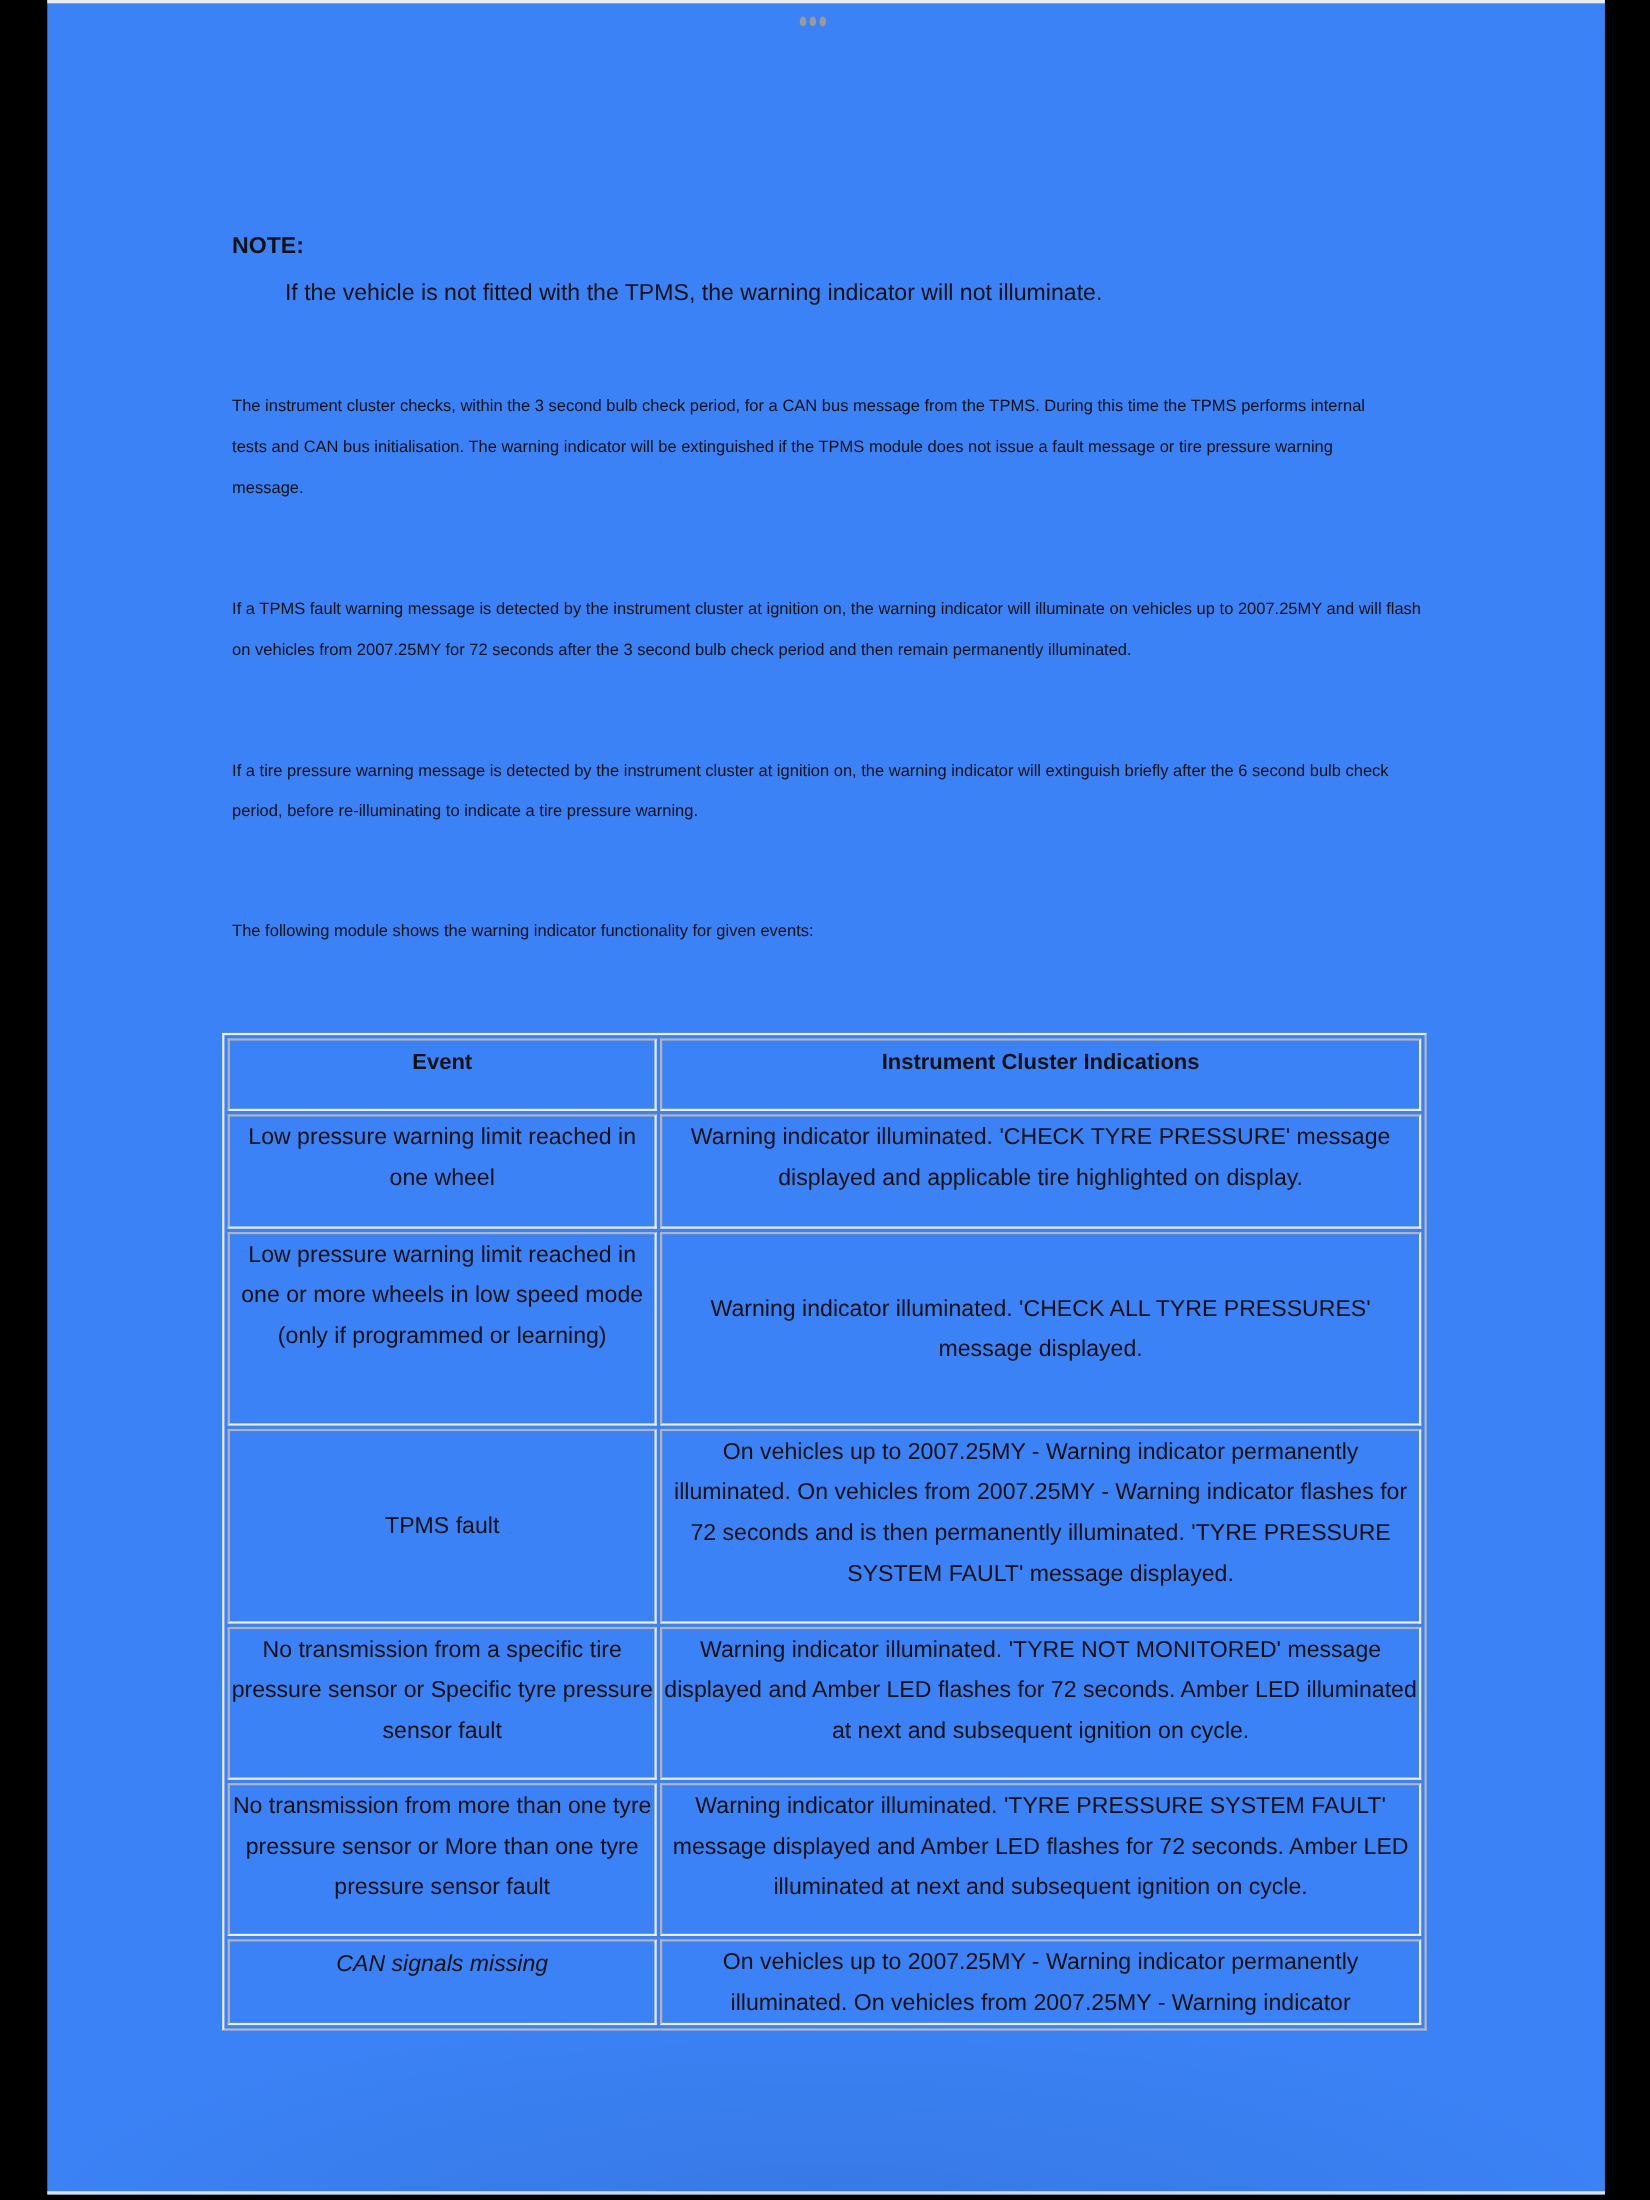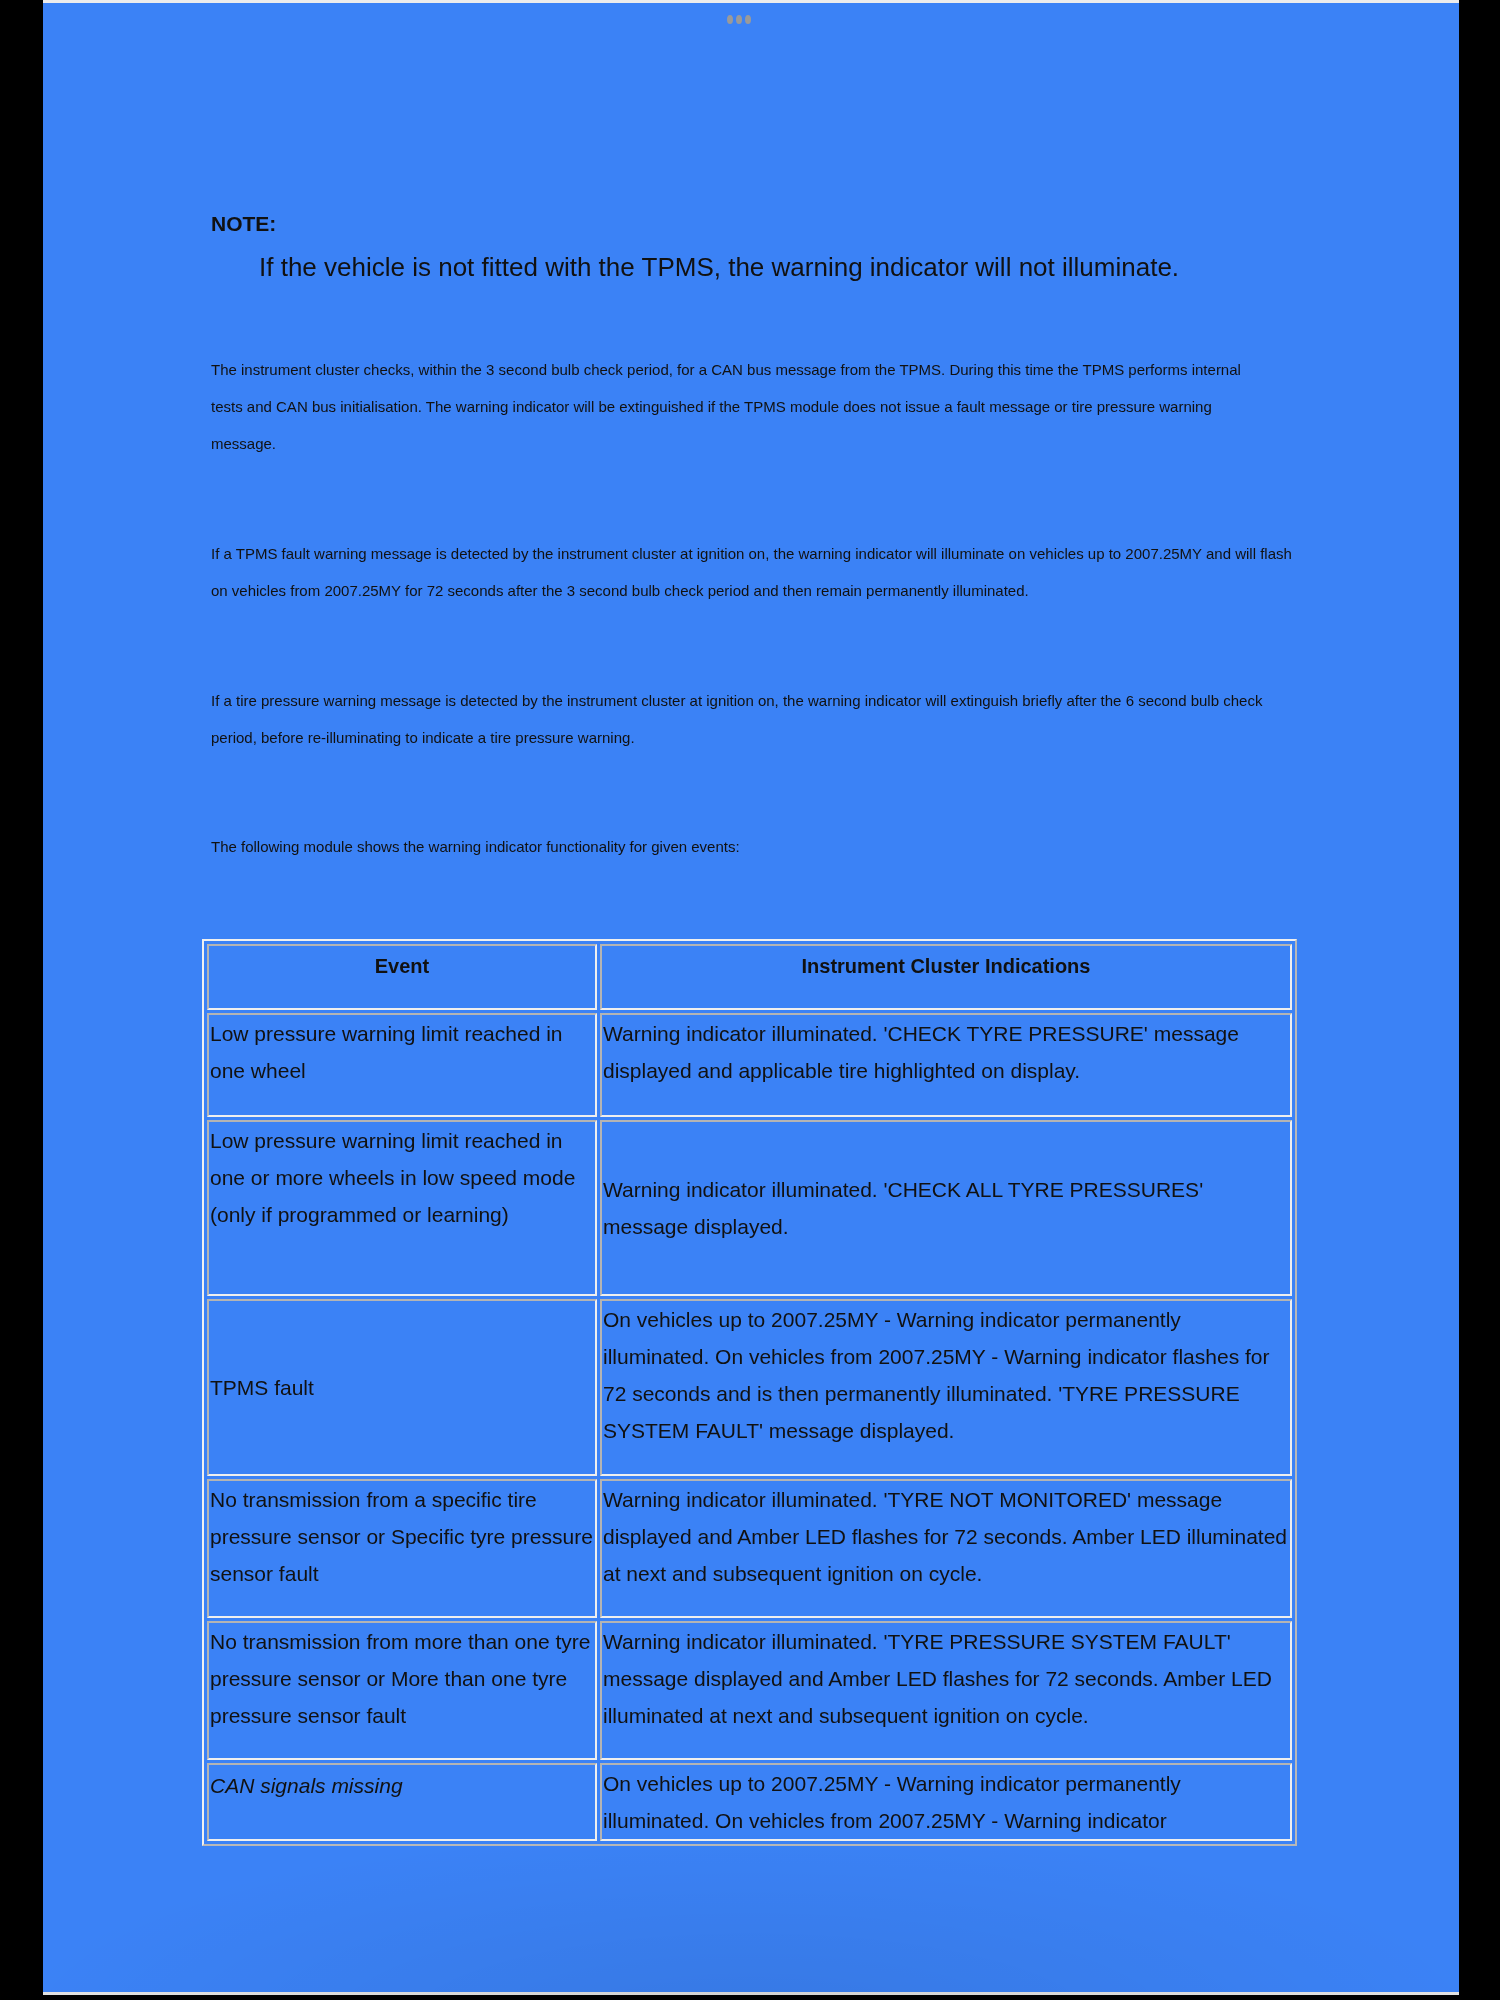--- a/index.html
+++ b/index.html
@@ -63,21 +63,21 @@
     top: 207px;
     left: 0;
     font-weight: bold;
     font-size: 21px;
     line-height: 28px;
   }
   .note-text {
     position: absolute;
     top: 250px;
     left: 48px;
-    font-size: 26px;
+    font-size: 21px;
     line-height: 28px;
     white-space: nowrap;
   }
   .para {
     position: absolute;
     left: 0;
     width: 1100px;
     font-size: 15px;
     line-height: 37px;
     margin: 0;
@@ -103,21 +103,21 @@
     line-height: 37px;
     color: #111111;
   }
   .event-table th, .event-table td {
     border-top: 2px solid #b4b4b4;
     border-left: 2px solid #b4b4b4;
     border-right: 2px solid #efefef;
     border-bottom: 2px solid #efefef;
     padding: 0 1px;
     vertical-align: middle;
-    text-align: left;
+    text-align: center;
   }
   .event-table th {
     font-weight: bold;
     text-align: center;
     vertical-align: top;
     padding-top: 2px;
     height: 60px;
     font-size: 20px;
   }
   .event-table td.col-event { width: 384px; }

